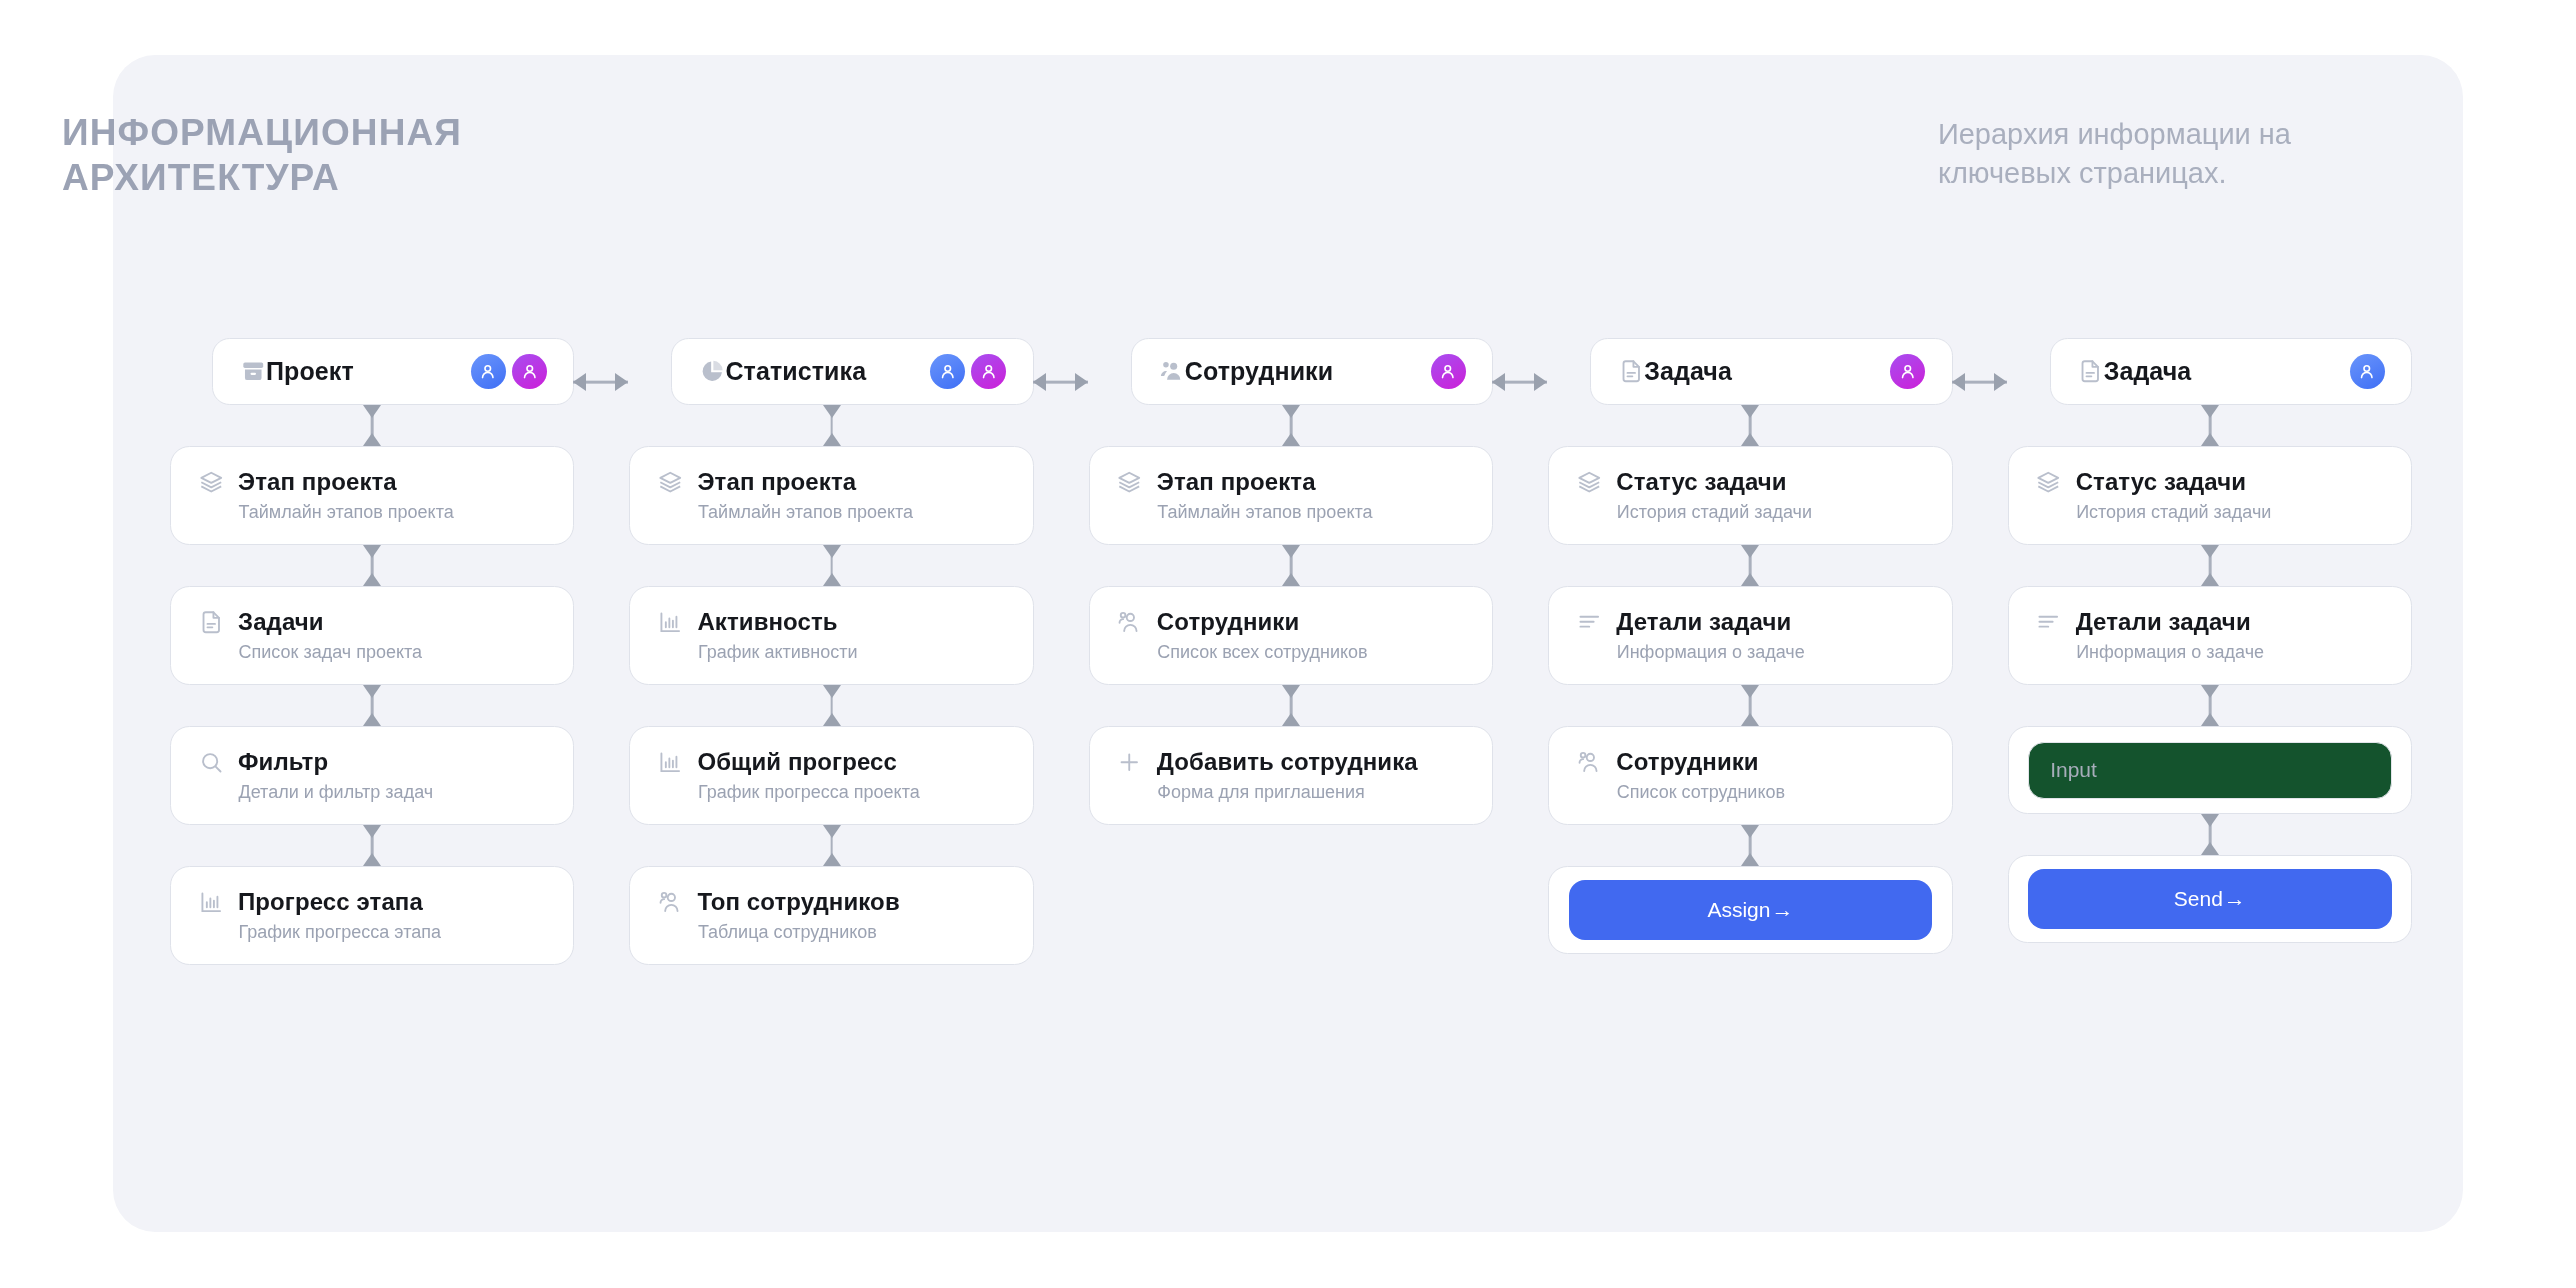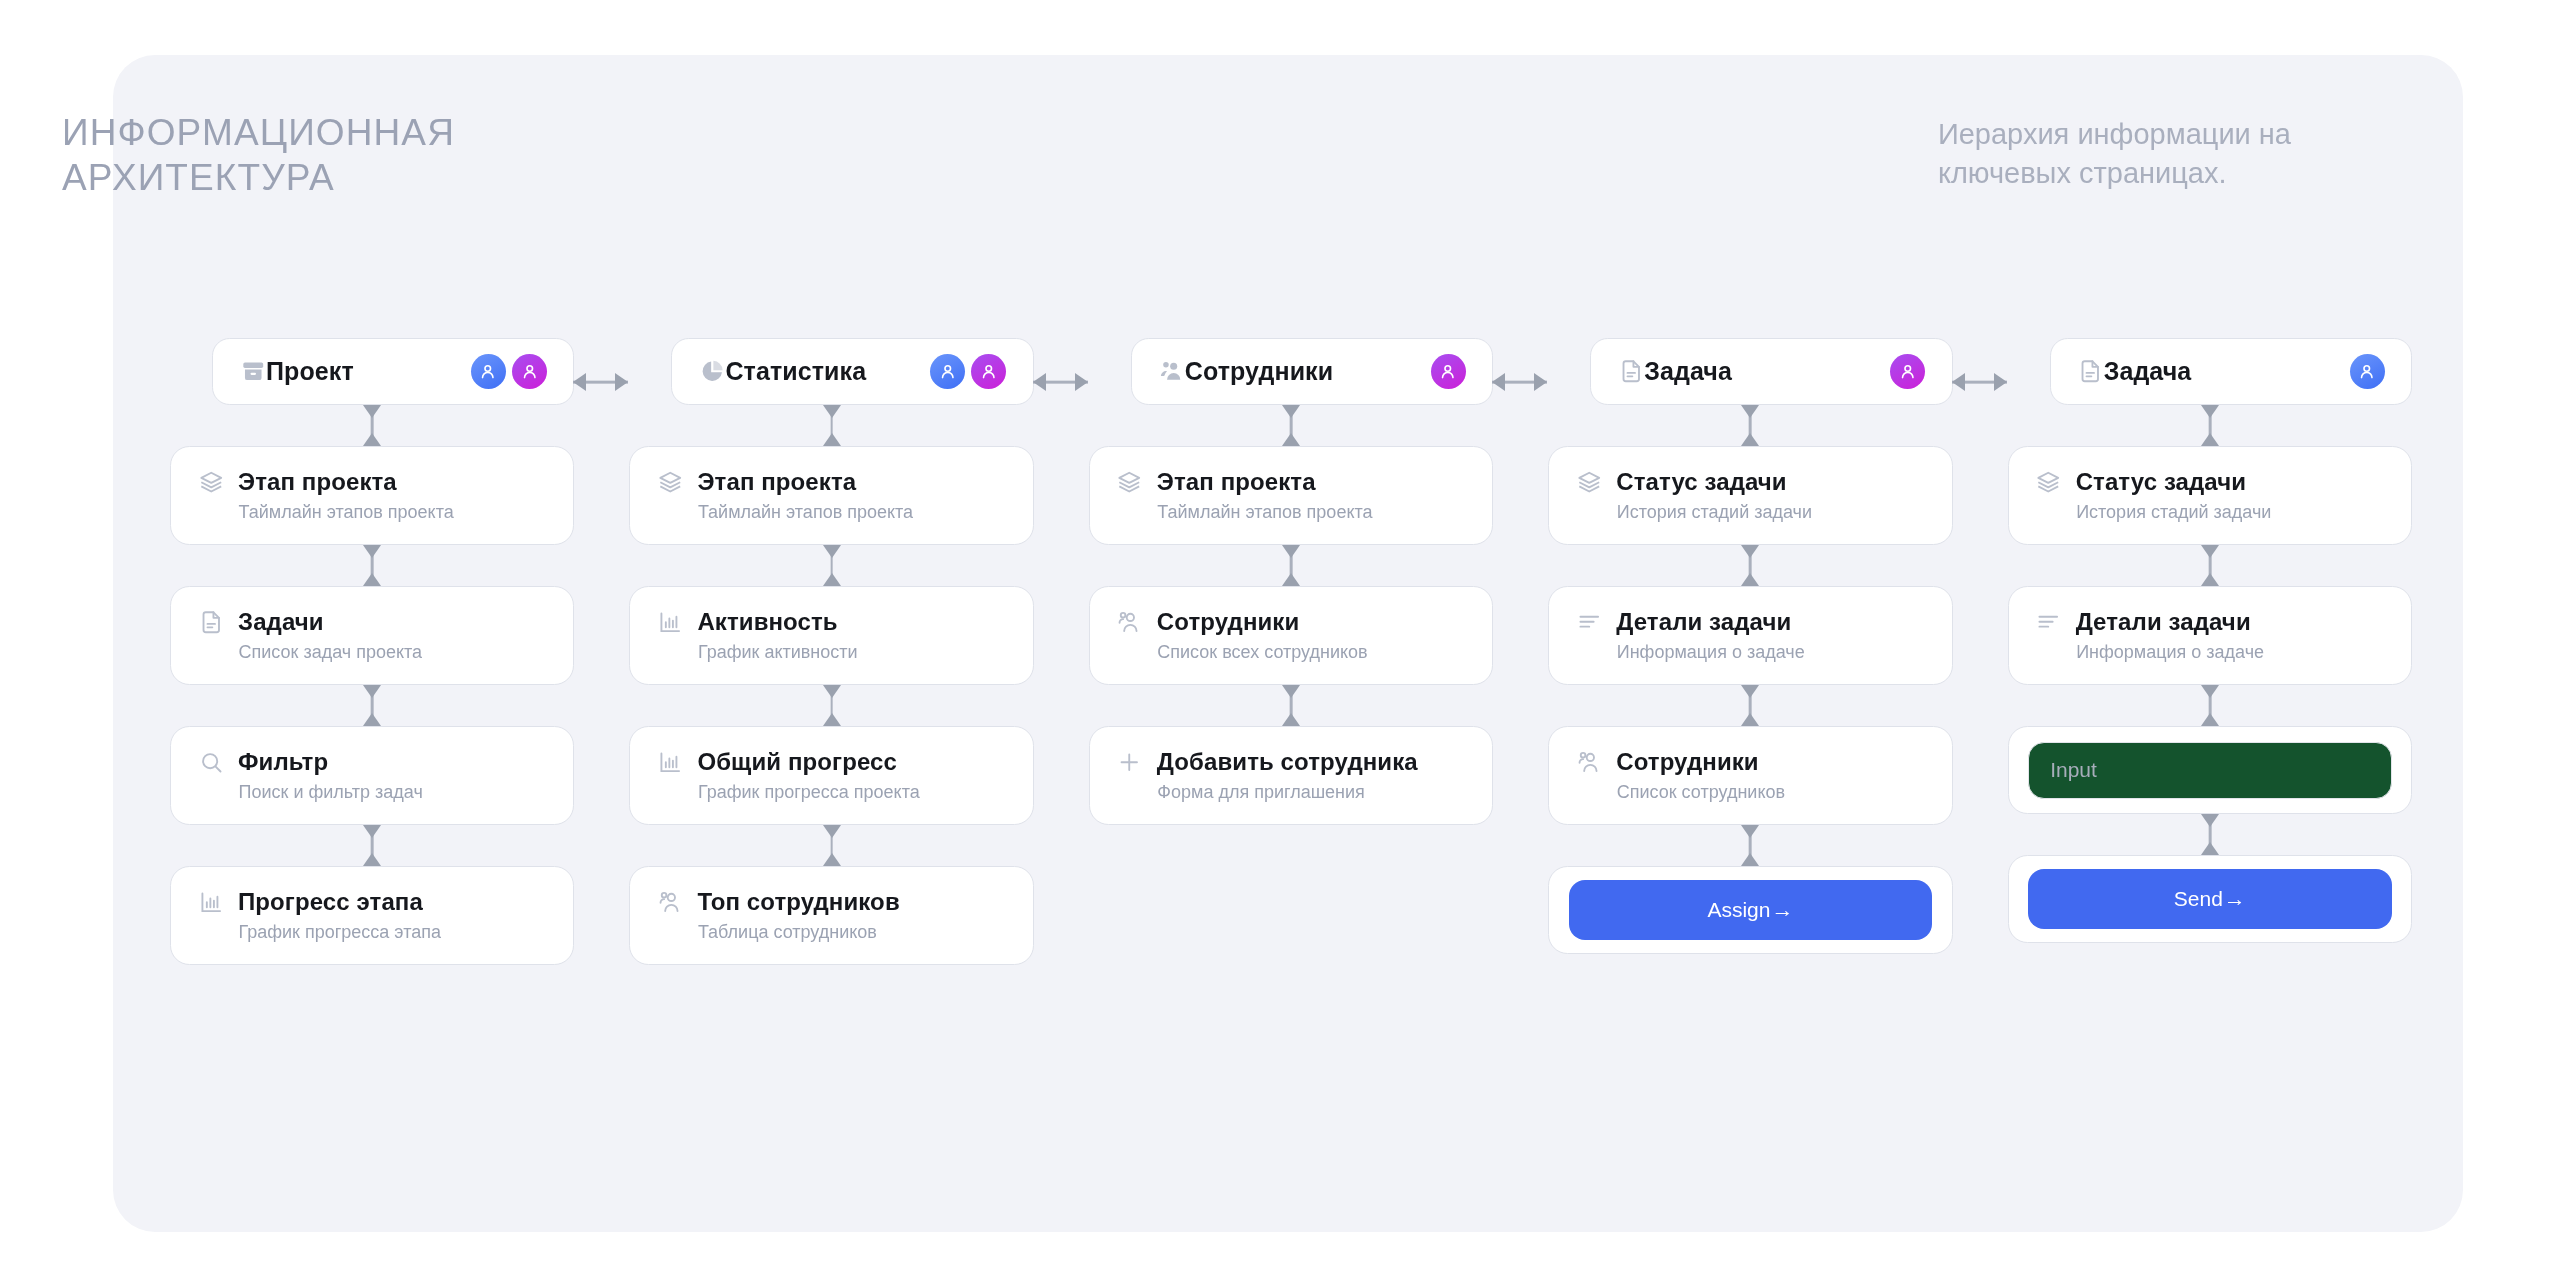--- a/index.html
+++ b/index.html
@@ -26,21 +26,21 @@
     position: absolute;
     left: 62px;
     top: 110px;
     width: 2229px;
     display: flex;
     justify-content: space-between;
     align-items: flex-start;
   }
   .title {
     font-size: 37px;
-    font-weight: normal;
+    font-weight: bold;
     letter-spacing: 1.1px;
     line-height: 1.22;
     color: #9ba2b4;
     text-transform: uppercase;
     white-space: pre-line;
   }
   .subtitle {
     font-size: 29px;
     line-height: 1.32;
     color: #a9afbe;
@@ -301,21 +301,21 @@
     <div class="card node">
       <div class="card-top">
         <span class="icon">
             <svg viewBox="0 0 24 24" fill="none" stroke="currentColor" stroke-width="1.7" stroke-linecap="round">
               <circle cx="11" cy="11" r="6.4"></circle>
               <path d="m16 16 4.4 4.4"></path>
             </svg>
           </span>
         <span class="card-title">Фильтр</span>
       </div>
-      <div class="card-sub">Поиск и фильтр задач</div>
+      <div class="card-sub">Детали и фильтр задач</div>
     </div>
 
     <div class="vconn">
         <span class="line"></span>
         <span class="ar-top"></span>
         <span class="ar-bot"></span>
       </div>
     <div class="card node">
       <div class="card-top">
         <span class="icon">

